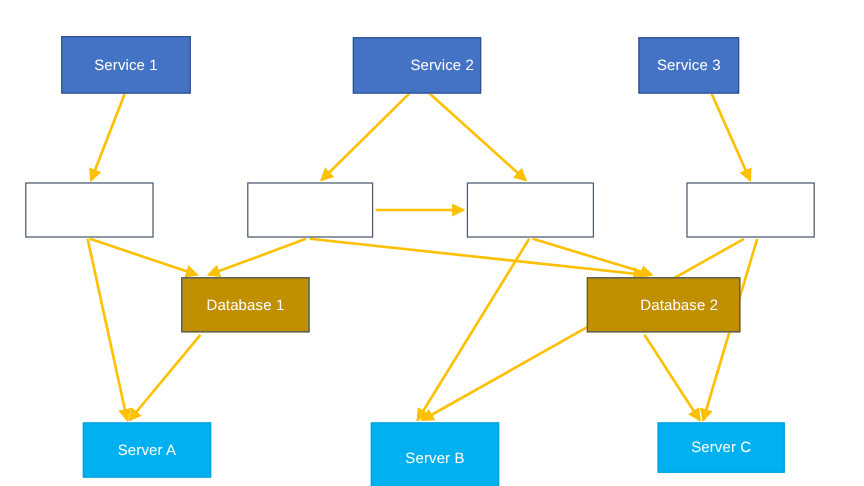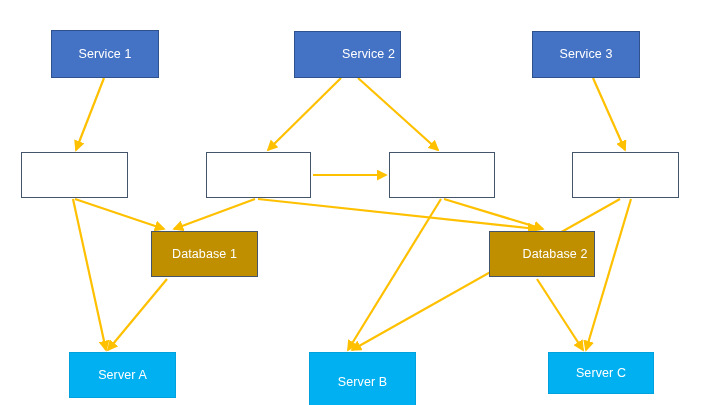--- a/index.html
+++ b/index.html
@@ -73,39 +73,39 @@
       </g>
   </svg>
 
   <div id="node-layer">
       <div class="node service" style="left: 51px; top: 30px; width: 108px; height: 48px;">
         <span>Service 1</span>
       </div>
       <div class="node service" style="left: 294px; top: 31px; width: 107px; height: 47px; padding-left: 42px;">
         <span>Service 2</span>
       </div>
-      <div class="node service" style="left: 532px; top: 31px; width: 108px; height: 47px;">
+      <div class="node service" style="left: 532px; top: 31px; width: 84px; height: 47px;">
         <span>Service 3</span>
       </div>
       <div class="node application" style="left: 21px; top: 152px; width: 107px; height: 46px;">
         <span>Application A</span>
       </div>
       <div class="node application" style="left: 206px; top: 152px; width: 105px; height: 46px;">
         <span>Application B</span>
       </div>
       <div class="node application" style="left: 389px; top: 152px; width: 106px; height: 46px;">
         <span>Application C</span>
       </div>
       <div class="node application" style="left: 572px; top: 152px; width: 107px; height: 46px;">
         <span>Application D</span>
       </div>
       <div class="node database" style="left: 114px; top: 231px; width: 107px; height: 46px; margin-left: 37px;">
         <span>Database 1</span>
       </div>
-      <div class="node database" style="left: 489px; top: 231px; width: 106px; height: 46px; padding-left: 26px;">
+      <div class="node database" style="left: 489px; top: 231px; width: 128px; height: 46px; padding-left: 26px;">
         <span>Database 2</span>
       </div>
       <div class="node server" style="left: 53px; top: 352px; width: 107px; height: 46px;">
         <span>Server A</span>
       </div>
       <div class="node server" style="left: 293px; top: 352px; width: 107px; height: 60px;">
         <span>Server B</span>
       </div>
       <div class="node server" style="left: 532px; top: 352px; width: 106px; height: 42px;">
         <span>Server C</span>

